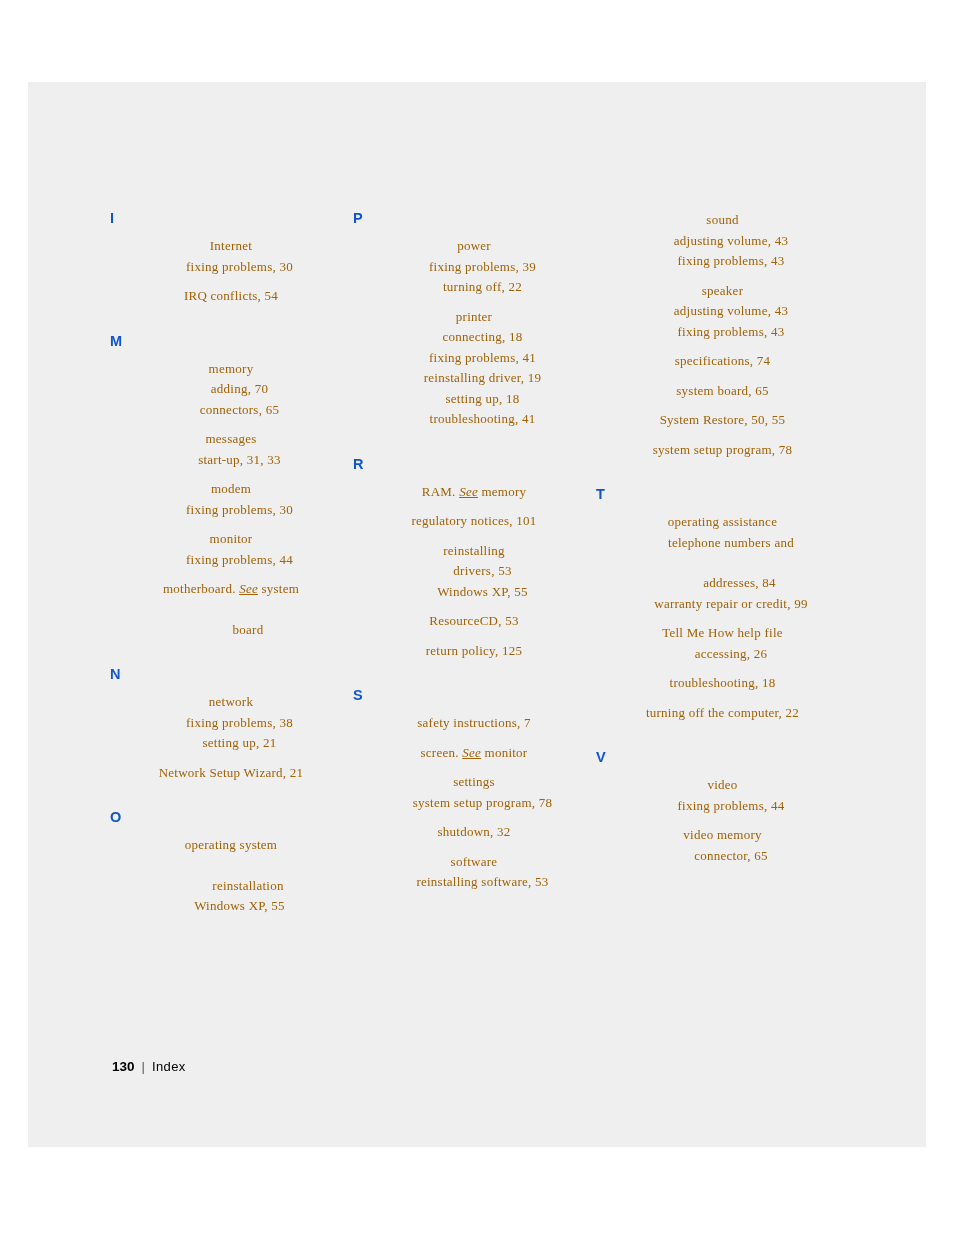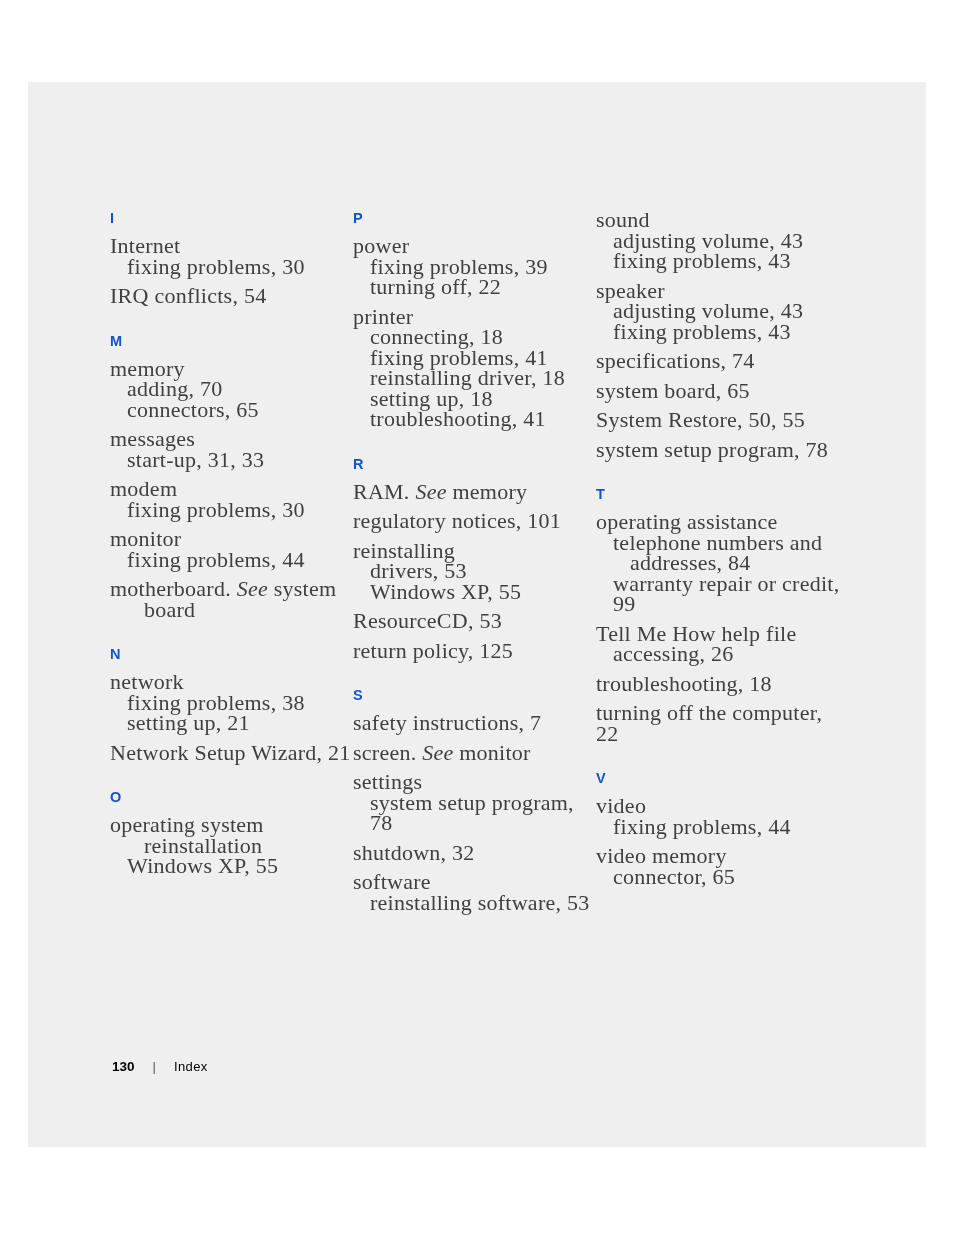--- a/index.html
+++ b/index.html
@@ -43,51 +43,53 @@
     font-family: "Liberation Sans", sans-serif;
     font-weight: bold;
     font-size: 14.5px;
     letter-spacing: 0.3px;
     margin-top: 26px;
     margin-bottom: 10px;
   }
   .letter.first { margin-top: 0; }
 
   .entry {
-    font-size: 22px;
-    color: #404040;
+    font-size: 13px;
+    color: #a16207;
     line-height: 20.5px;
     margin-bottom: 9px;
+    text-align: center;
   }
   .entry .main {
     display: block;
     letter-spacing: 0.25px;
   }
   .entry .sub {
     display: block;
     padding-left: 17px;
     letter-spacing: 0.25px;
   }
   .entry .sub2 {
     display: block;
     padding-left: 34px;
     letter-spacing: 0.25px;
-  }
-  .it { font-style: italic; }
+    margin-top: 20px;
+  }
+  .it { font-style: italic; text-decoration: underline; }
 
   .footer {
     position: absolute;
     left: 112px;
     top: 1059px;
     font-family: "Liberation Sans", sans-serif;
     font-size: 13px;
     color: #000000;
     display: flex;
     align-items: baseline;
-    gap: 18px;
+    gap: 7px;
   }
   .footer .pagenum { font-weight: bold; font-size: 13.5px; }
   .footer .sep { color: #555555; }
   .footer .label { font-size: 13px; letter-spacing: 0.4px; }
 </style>
 </head>
 <body>
 
 <div class="page">
   <div class="page-bg"></div>
@@ -154,21 +156,21 @@
 
       <div class="entry">
         <span class="main">power</span>
         <span class="sub">fixing problems, 39</span>
         <span class="sub">turning off, 22</span>
       </div>
       <div class="entry">
         <span class="main">printer</span>
         <span class="sub">connecting, 18</span>
         <span class="sub">fixing problems, 41</span>
-        <span class="sub">reinstalling driver, 18</span>
+        <span class="sub">reinstalling driver, 19</span>
         <span class="sub">setting up, 18</span>
         <span class="sub">troubleshooting, 41</span>
       </div>
 
       <div class="letter">R</div>
 
       <div class="entry">
         <span class="main">RAM. <span class="it">See</span> memory</span>
       </div>
       <div class="entry">

